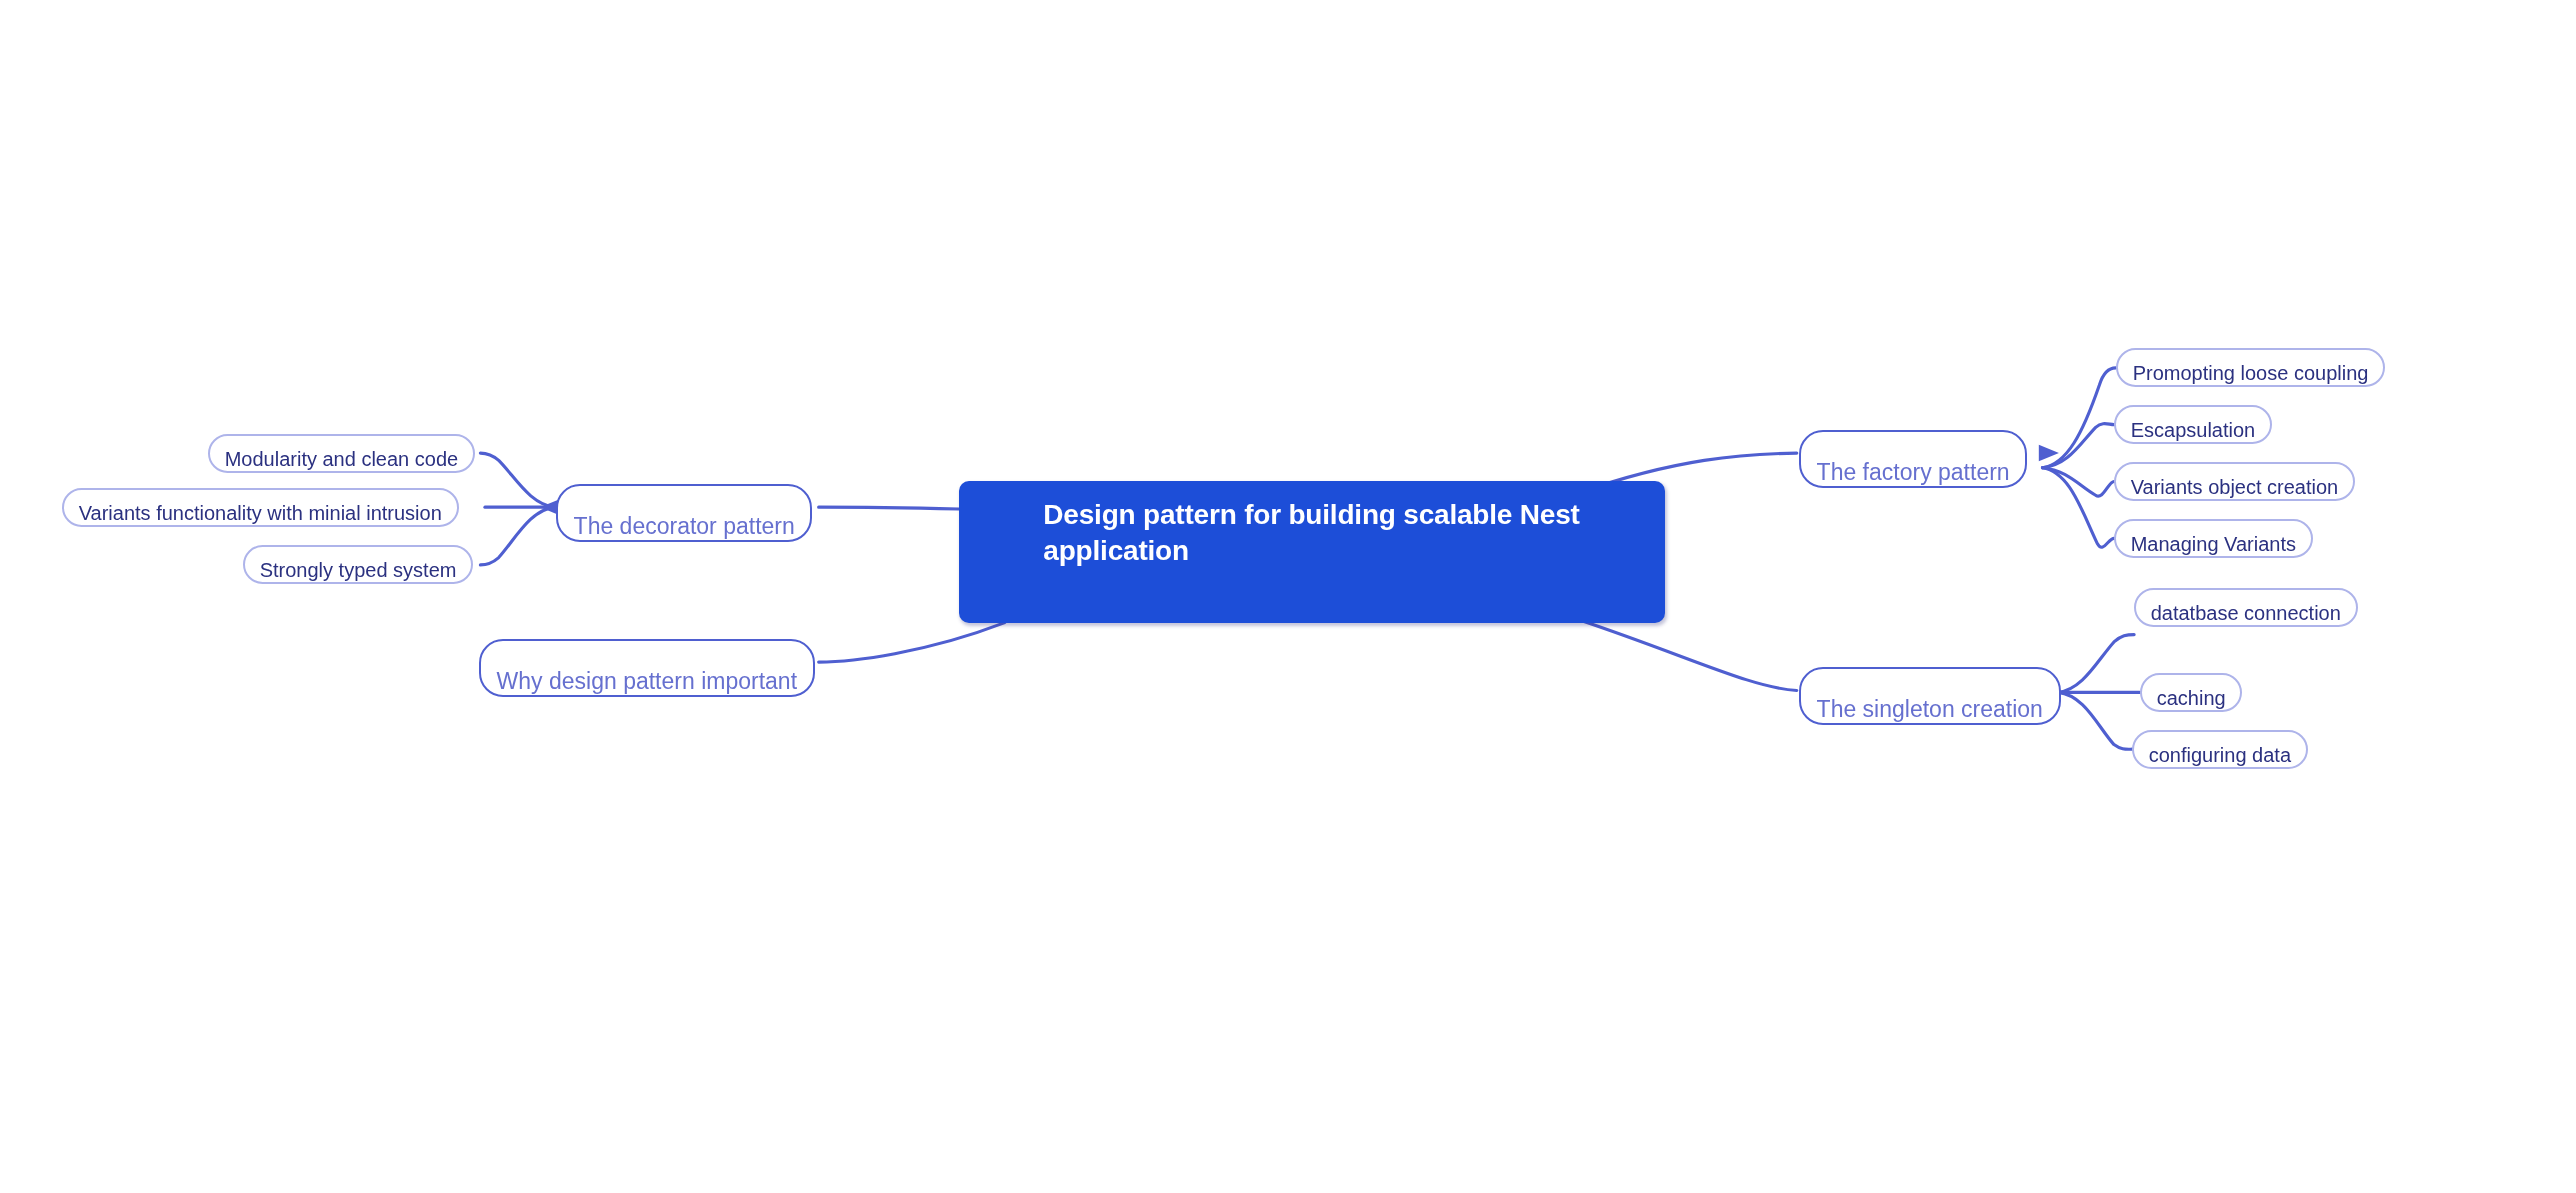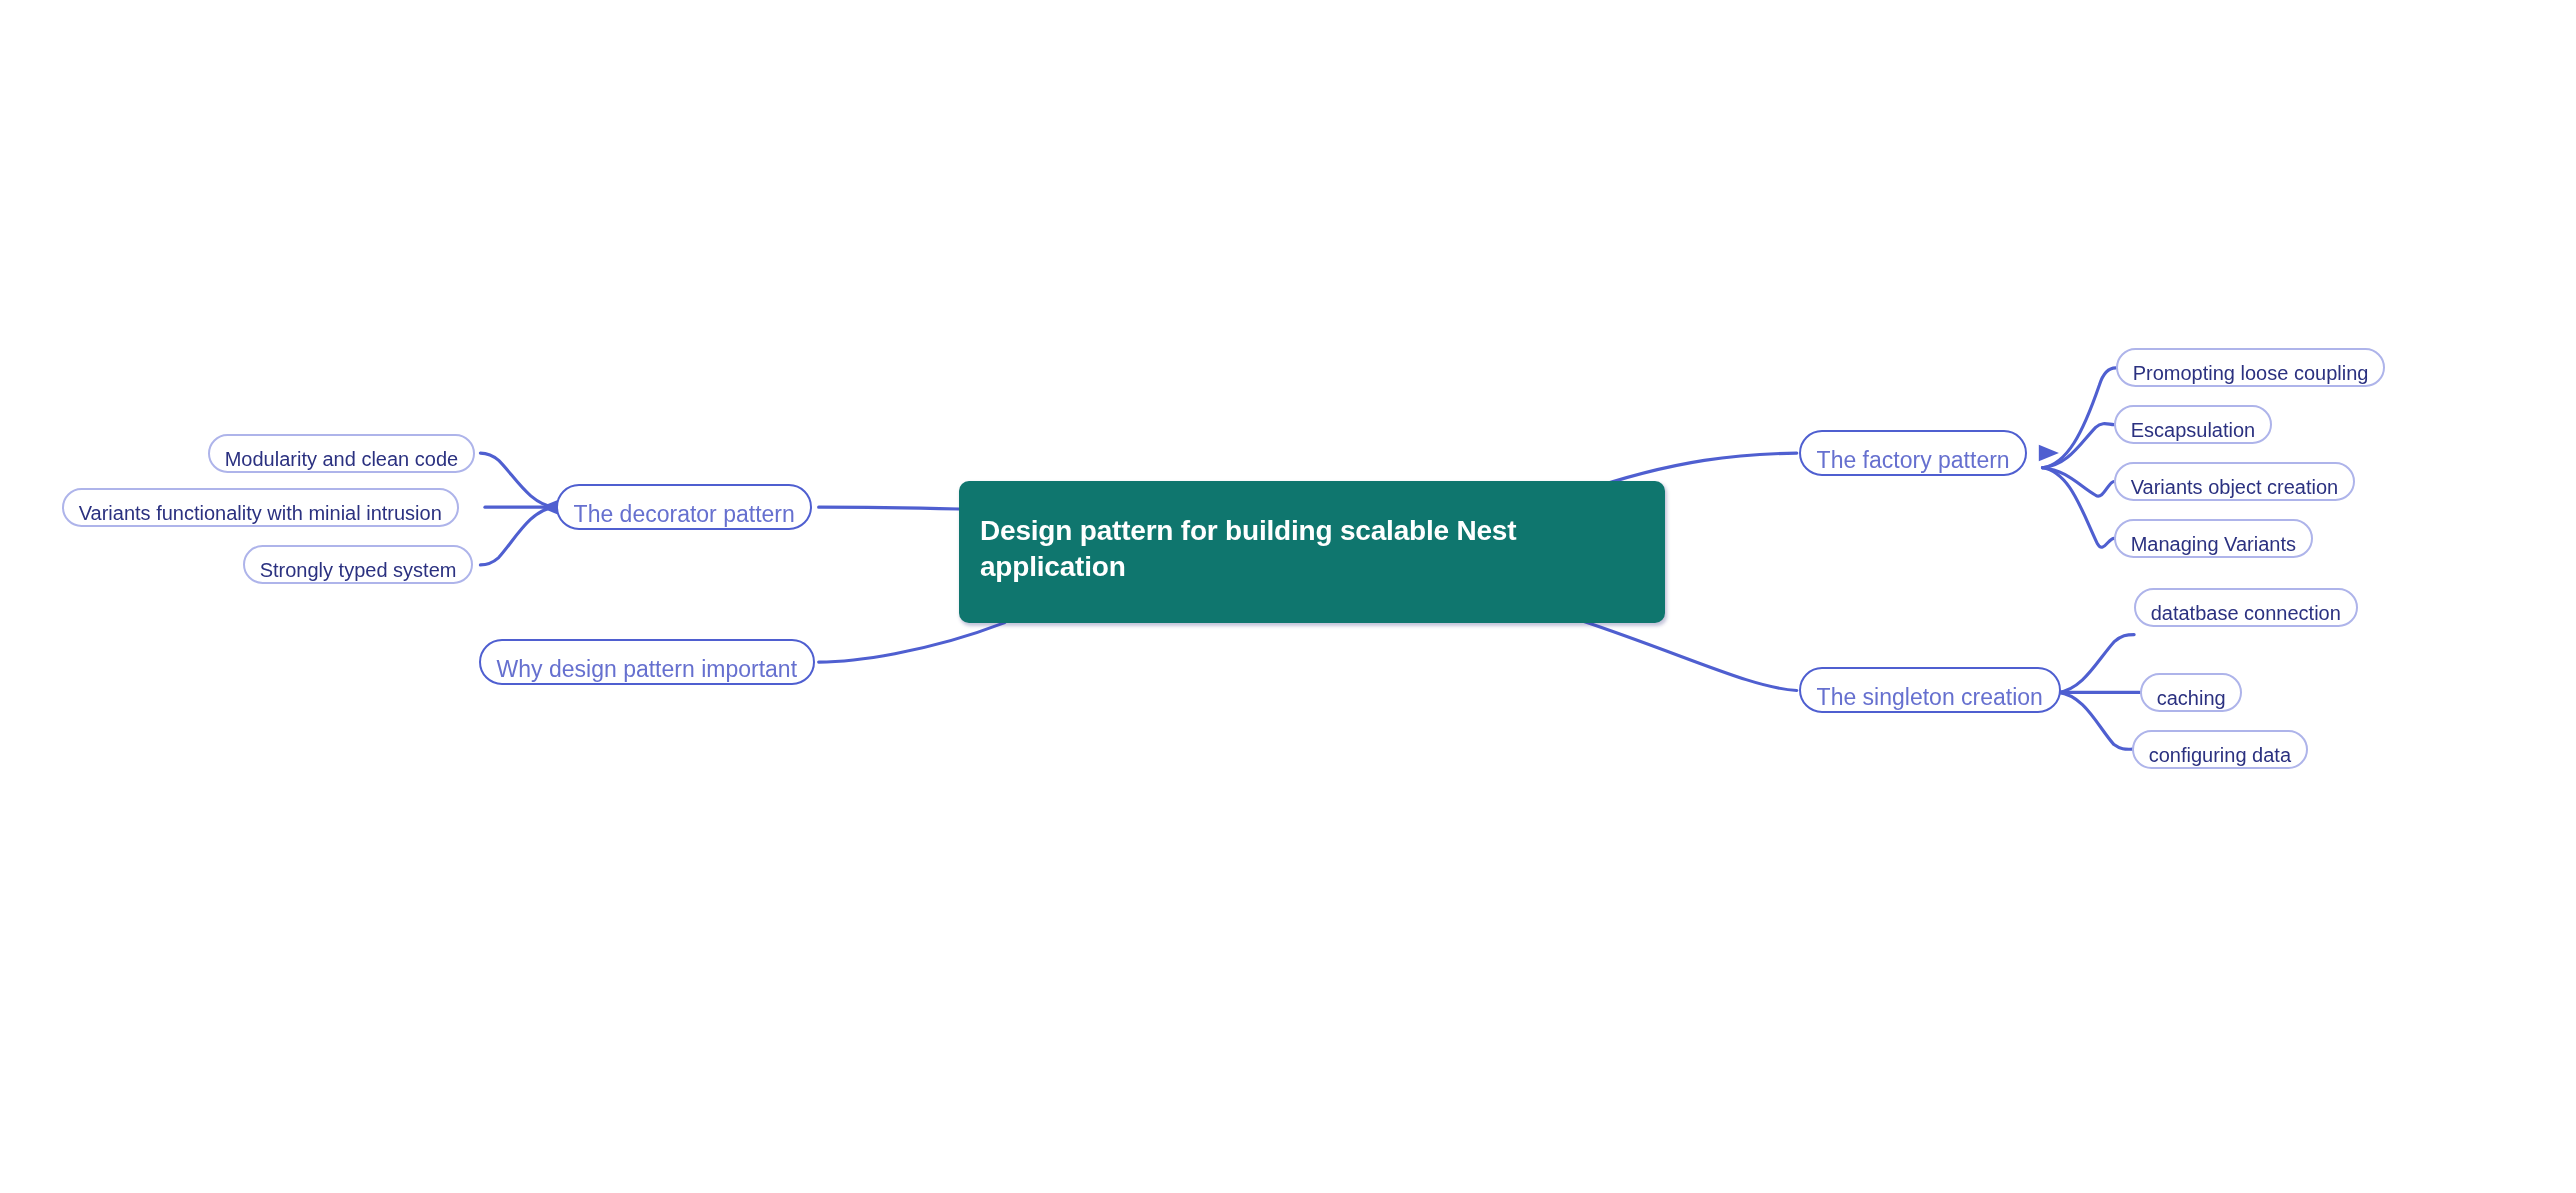--- a/index.html
+++ b/index.html
@@ -32,41 +32,42 @@
   
   .node {
     position: absolute;
     box-sizing: border-box;
     display: flex;
     align-items: flex-end;
     white-space: nowrap;
   }
 
   .node-root {
-    background: #0f766e;
+    background: #1d4ed8;
     border-radius: 10px;
     color: #ffffff;
     font-size: 28px;
     font-weight: bold;
     line-height: 1.28;
-    padding: 32px 22px 20px 21px;
+    padding: 16px 22px 20px 21px;
     white-space: normal;
     align-items: flex-start;
     box-shadow: 1.8px 2.8px 3.7px rgba(40, 40, 120, 0.28);
     letter-spacing: -0.2px;
+    justify-content: center;
   }
   .node-root .txt { display: block; }
 
   .node-branch {
     background: #ffffff;
     border: 2.8px solid #4f5fd0;
     border-radius: 24px;
     color: #6670cf;
     font-size: 23px;
-    height: 46px;
+    height: 58px;
     padding: 0 15.6px;
     justify-content: center;
   }
 
   .node-leaf {
     background: #ffffff;
     border: 2.8px solid #aeb4ea;
     border-radius: 20px;
     color: #2b3180;
     font-size: 20px;

